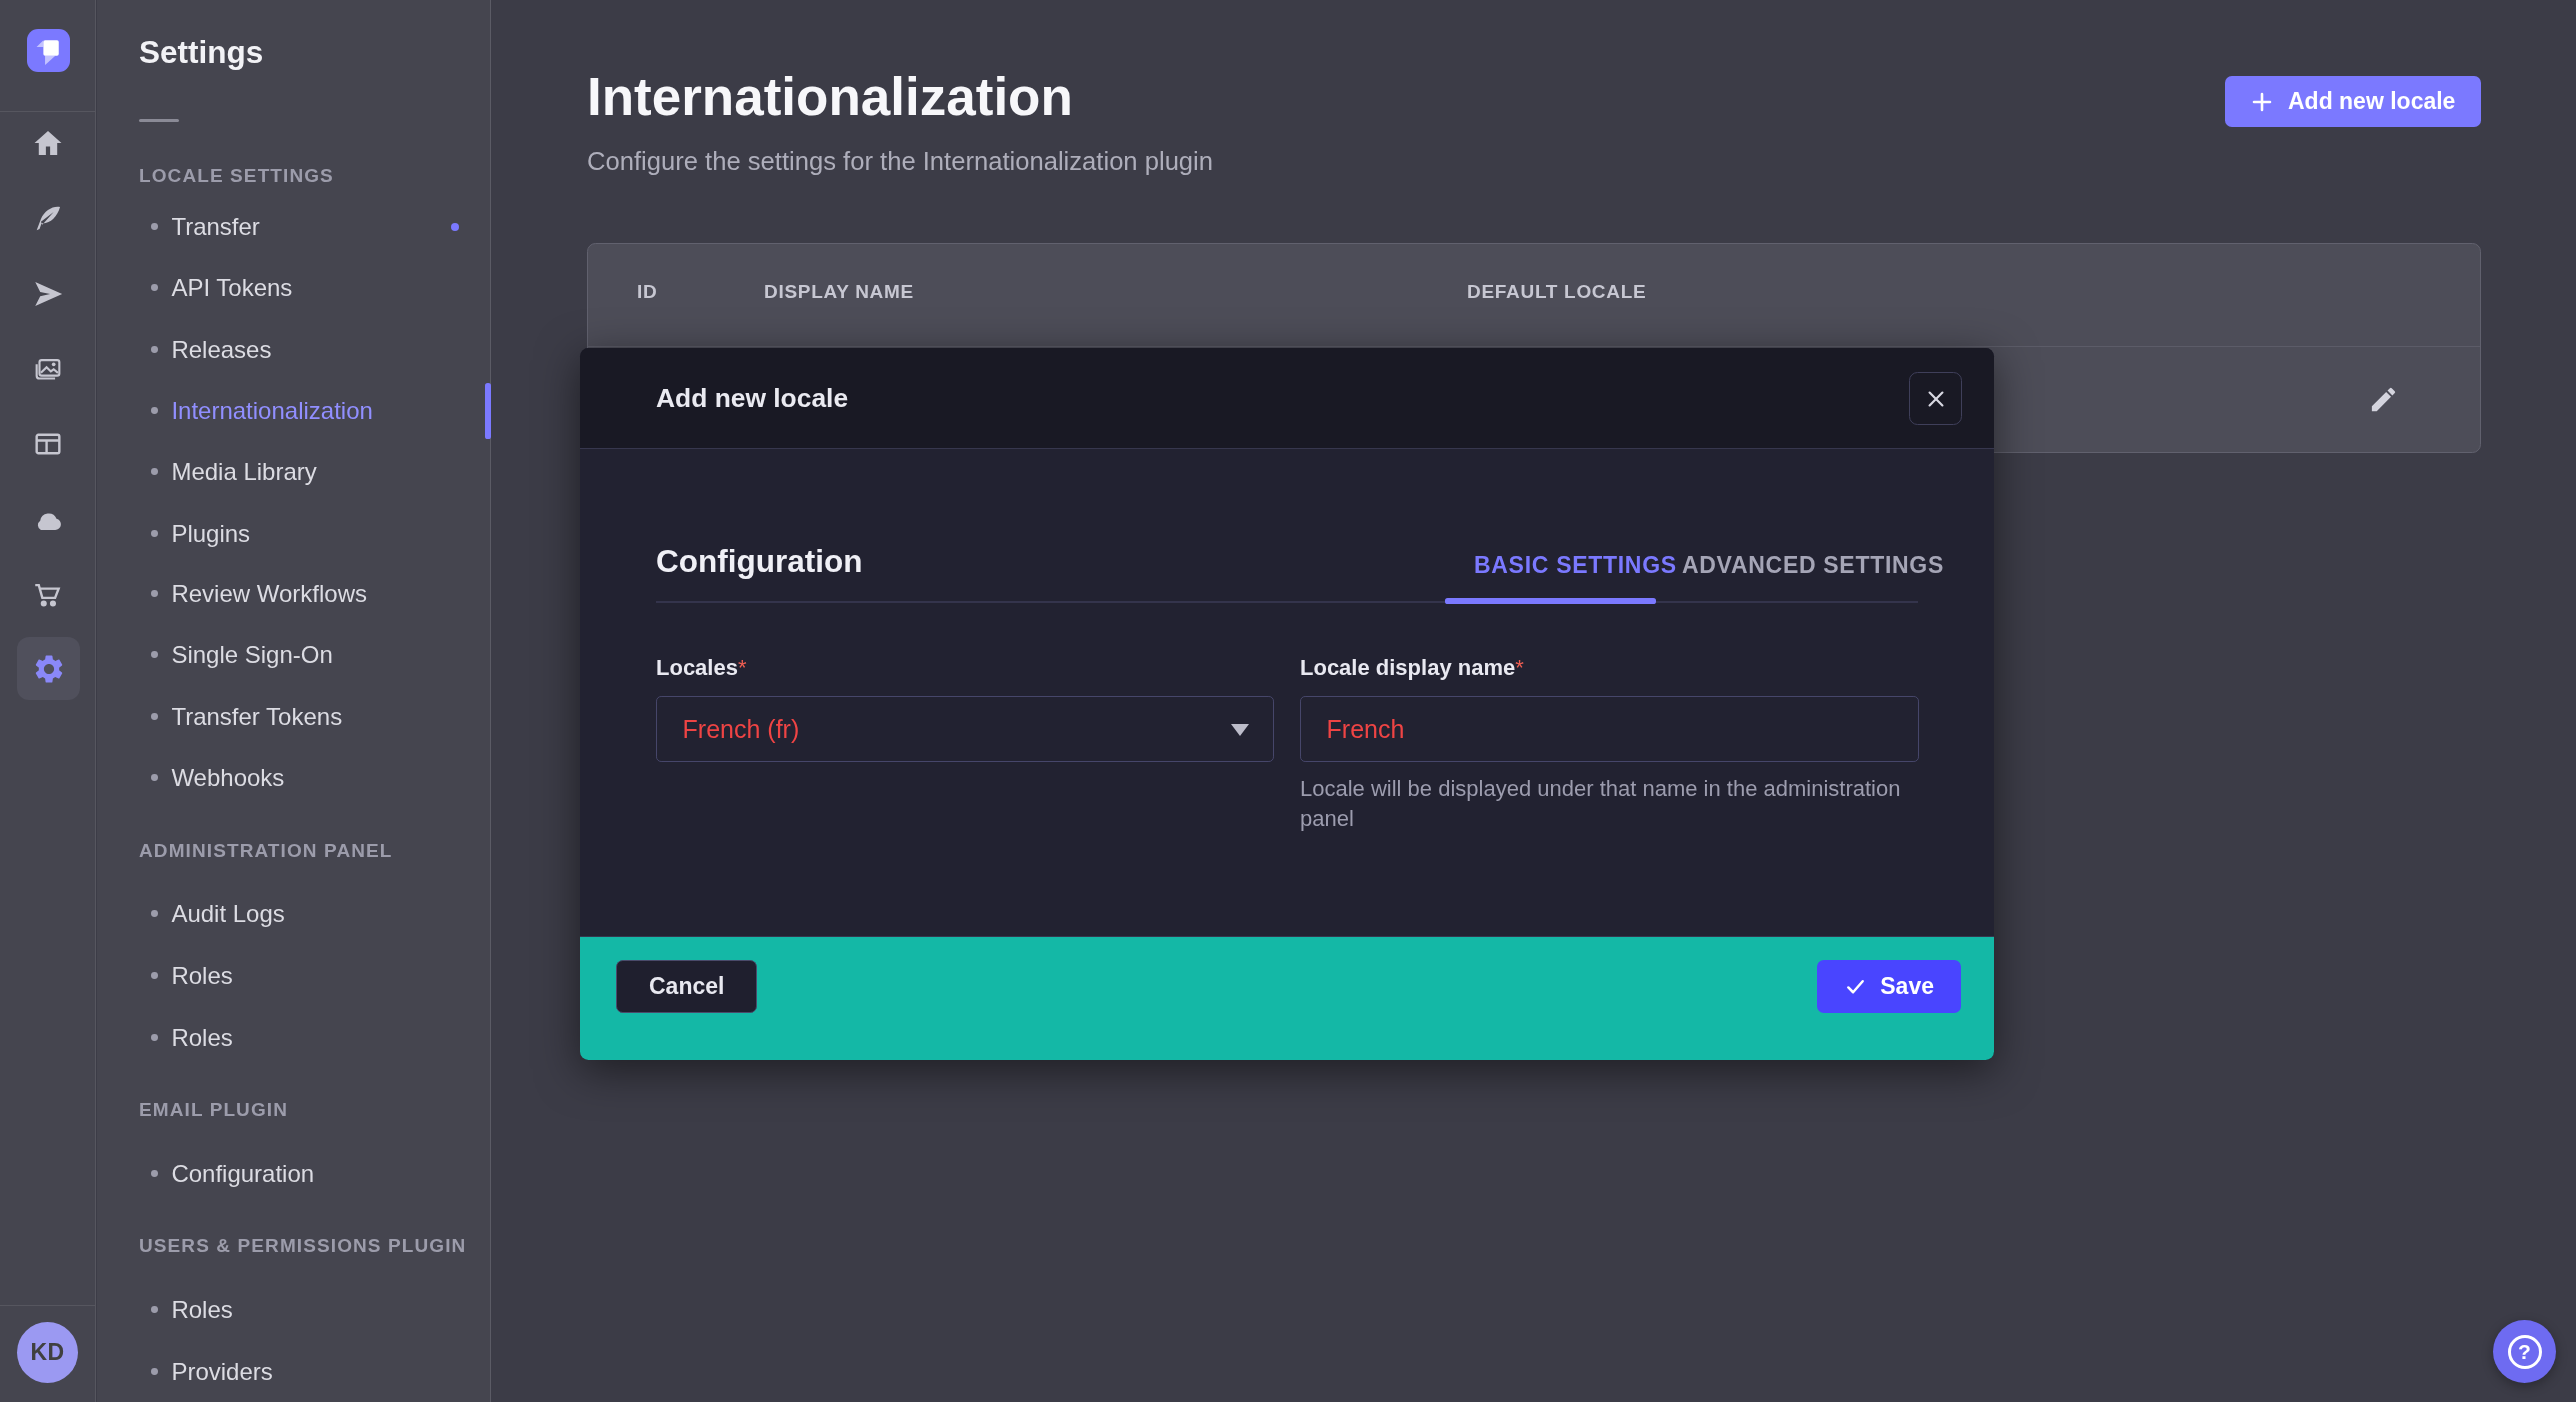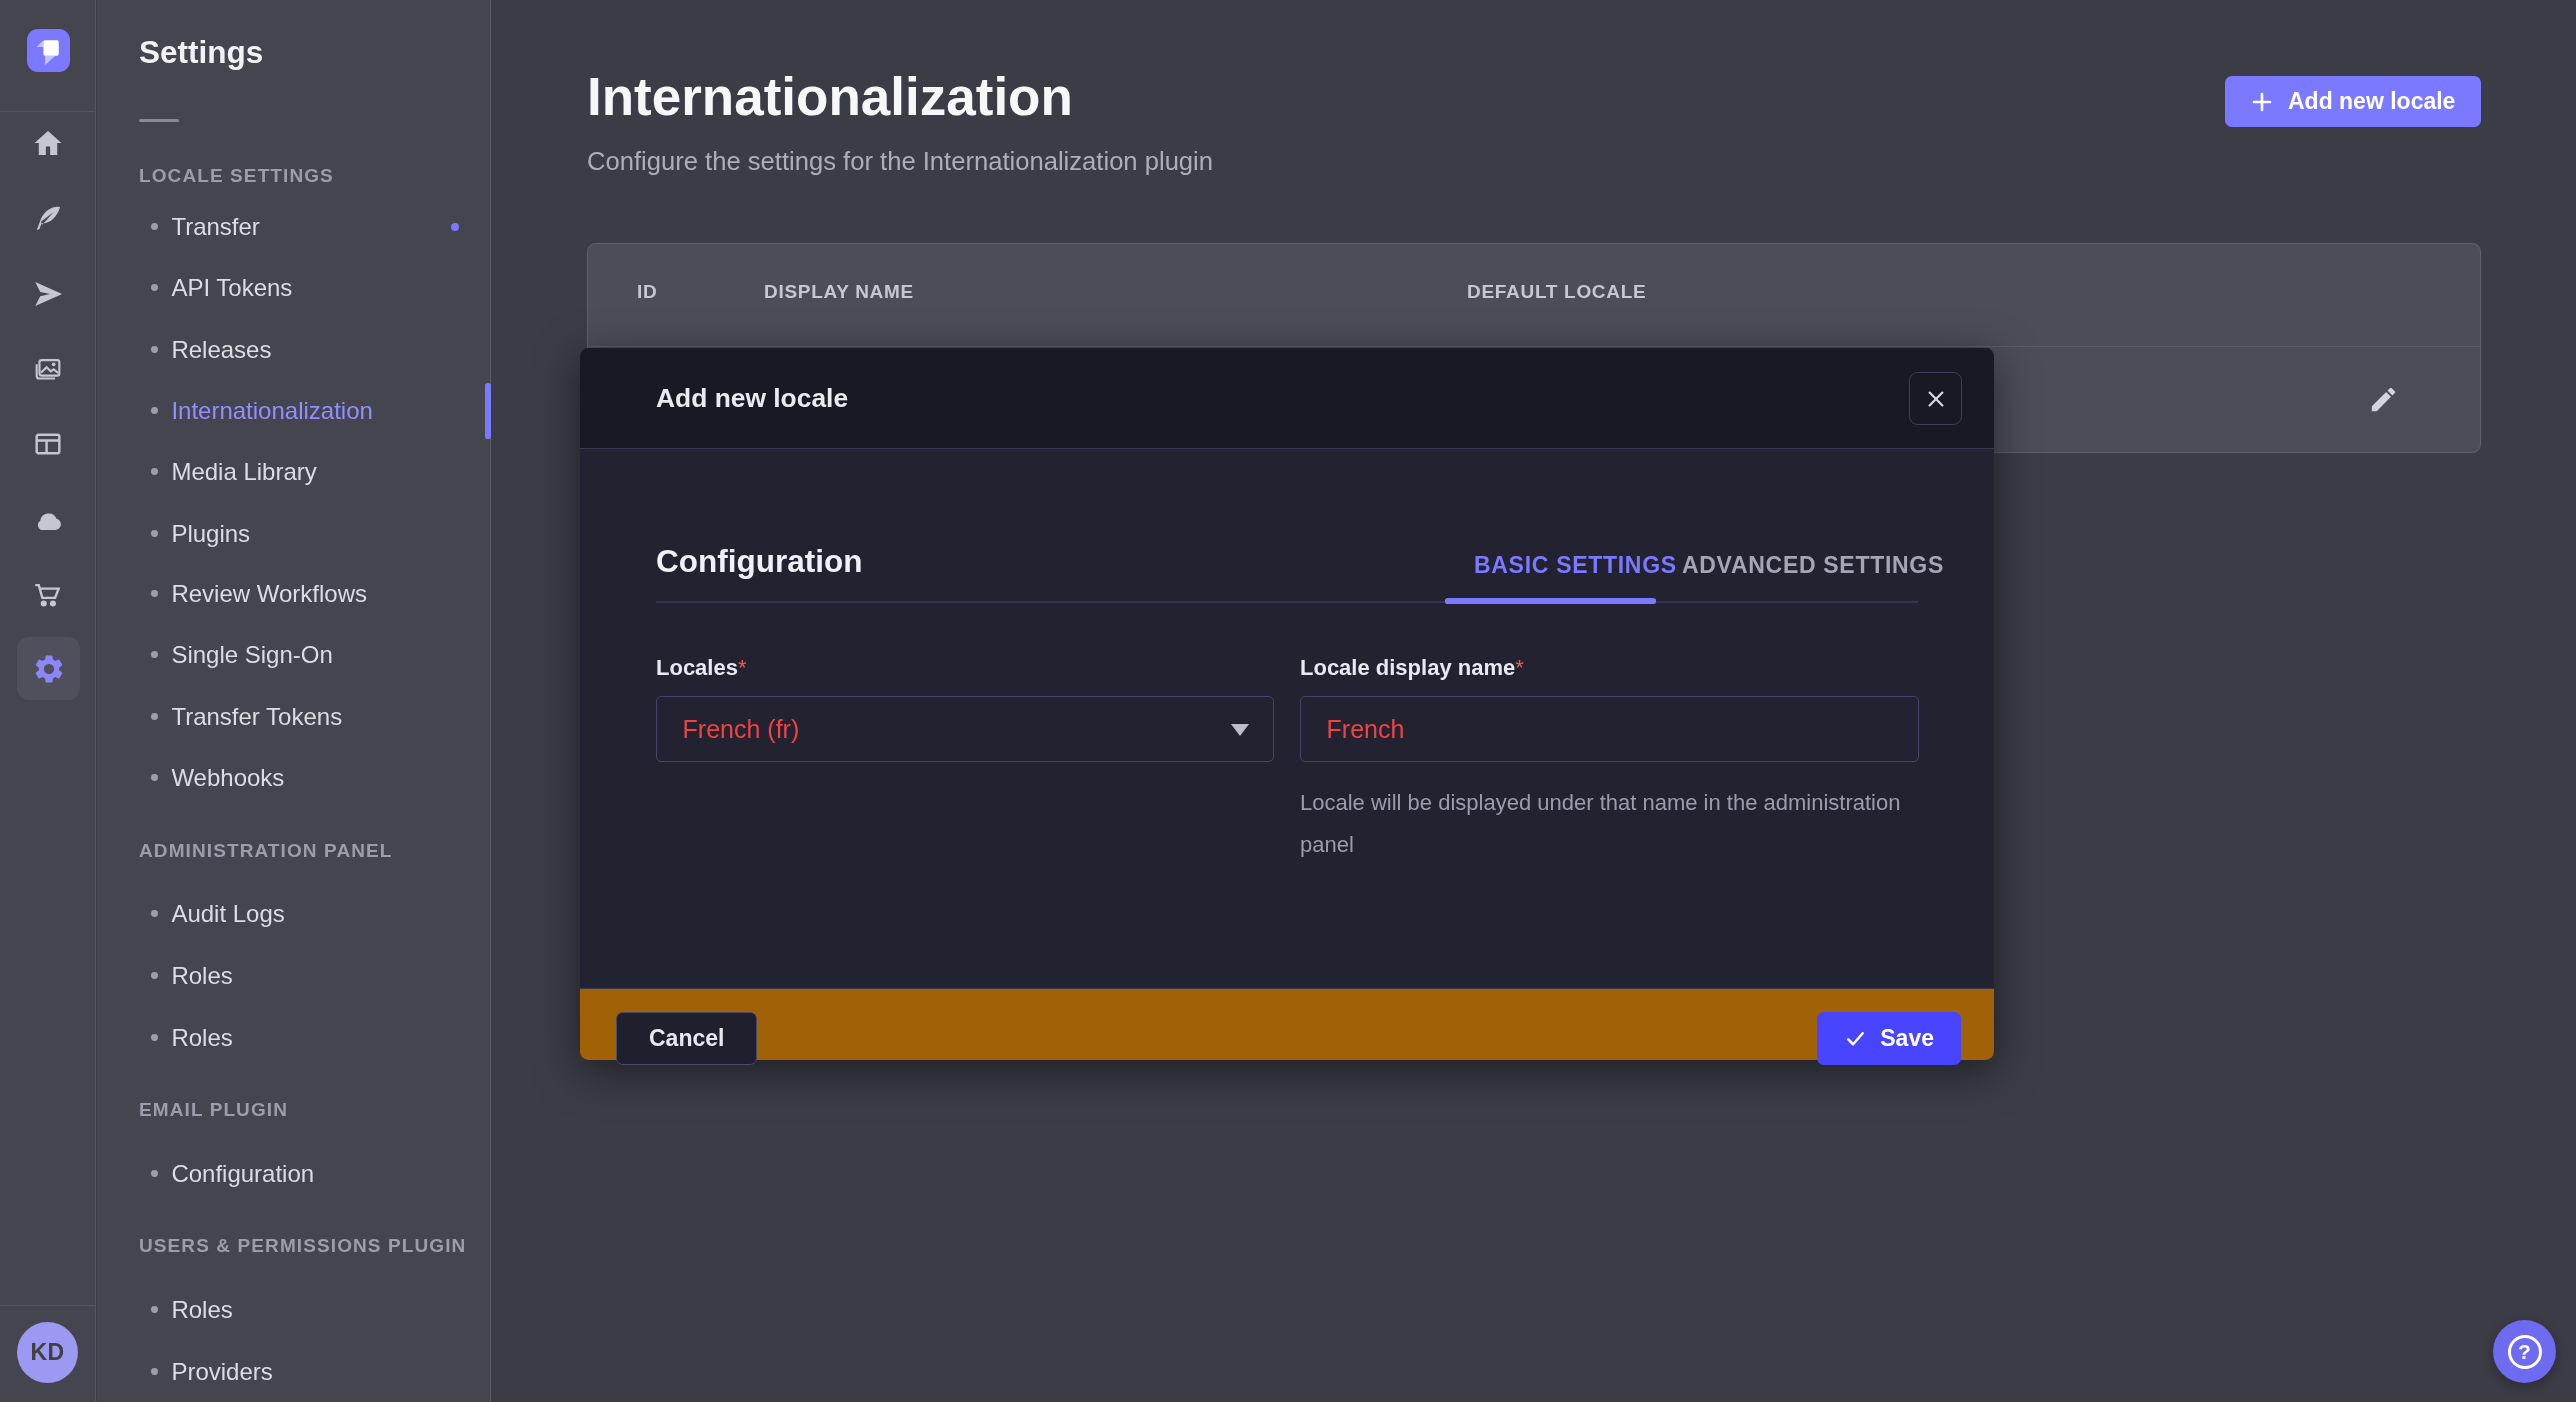--- a/index.html
+++ b/index.html
@@ -81,22 +81,22 @@
   .field.right { left:720px; width:619px; }
   .field-label { font-size:22px; font-weight:700; color:#e9e9f1;margin-top:48px; }
   .req { color:#ee5e52; font-size:22px; }
   .control { margin-top:15.3px; height:66px; width:100%; border:1.7px solid #46466a; border-radius:5.1px;
              background:transparent; display:flex; align-items:center; padding:0 25.6px;
              font-size:25px; color:#ef4444; position:relative; cursor:pointer; }
   input.control { font-family:inherit; cursor:text; outline:none; }
   .caret { position:absolute; right:24px; top:26.4px; width:0; height:0;
            border-left:9.4px solid transparent; border-right:9.4px solid transparent;
            border-top:12.8px solid #bcbcca; }
-  .hint { margin-top:20px; width:607px; font-size:22px; line-height:42px; color:#9c9cae; }
-  .modal-footer { position:absolute; left:0; right:0; bottom:0; height:72px; background:#a16207;
+  .hint { margin-top:12px; width:607px; font-size:22px; line-height:30px; color:#9c9cae; }
+  .modal-footer { position:absolute; left:0; right:0; bottom:0; height:124px; background:#14b8a6;
                   border-top:1.7px solid #37374e; border-radius:0 0 8.5px 8.5px; }
   .cancel-btn { position:absolute; left:36px; top:23px; height:53px; padding:0 32px;
                 background:#1f1f2e; border:1.7px solid #4a4a6a; border-radius:6.8px;
                 color:#e8e8f0; font-size:23px; font-weight:600; font-family:inherit; cursor:pointer; }
   .save-btn { position:absolute; right:33px; top:23px; height:53px; padding:0 27px;
               background:#4945ff; border:none; border-radius:6.8px; color:#fff;
               font-size:23px; font-weight:600; font-family:inherit;
               display:flex; align-items:center; gap:13.6px; cursor:pointer; }
 
   

